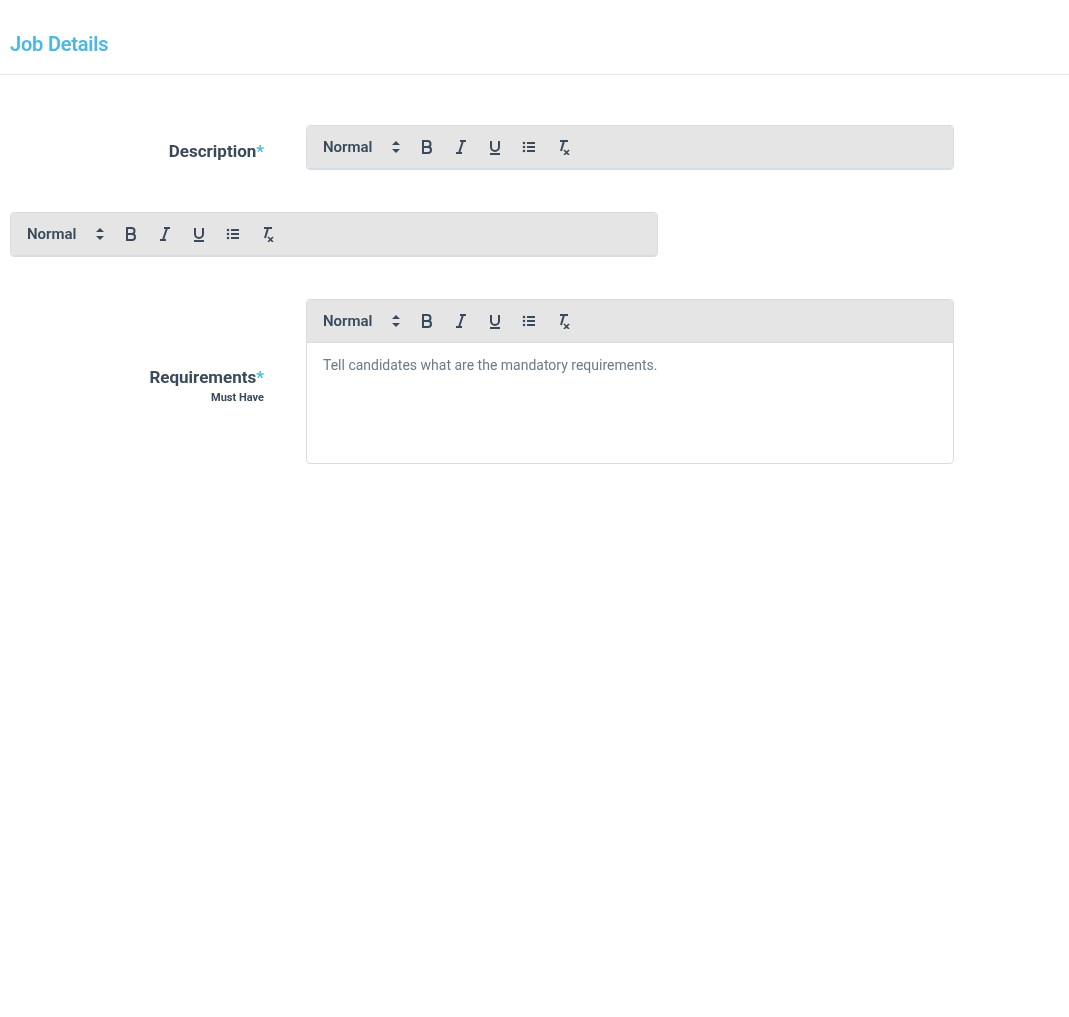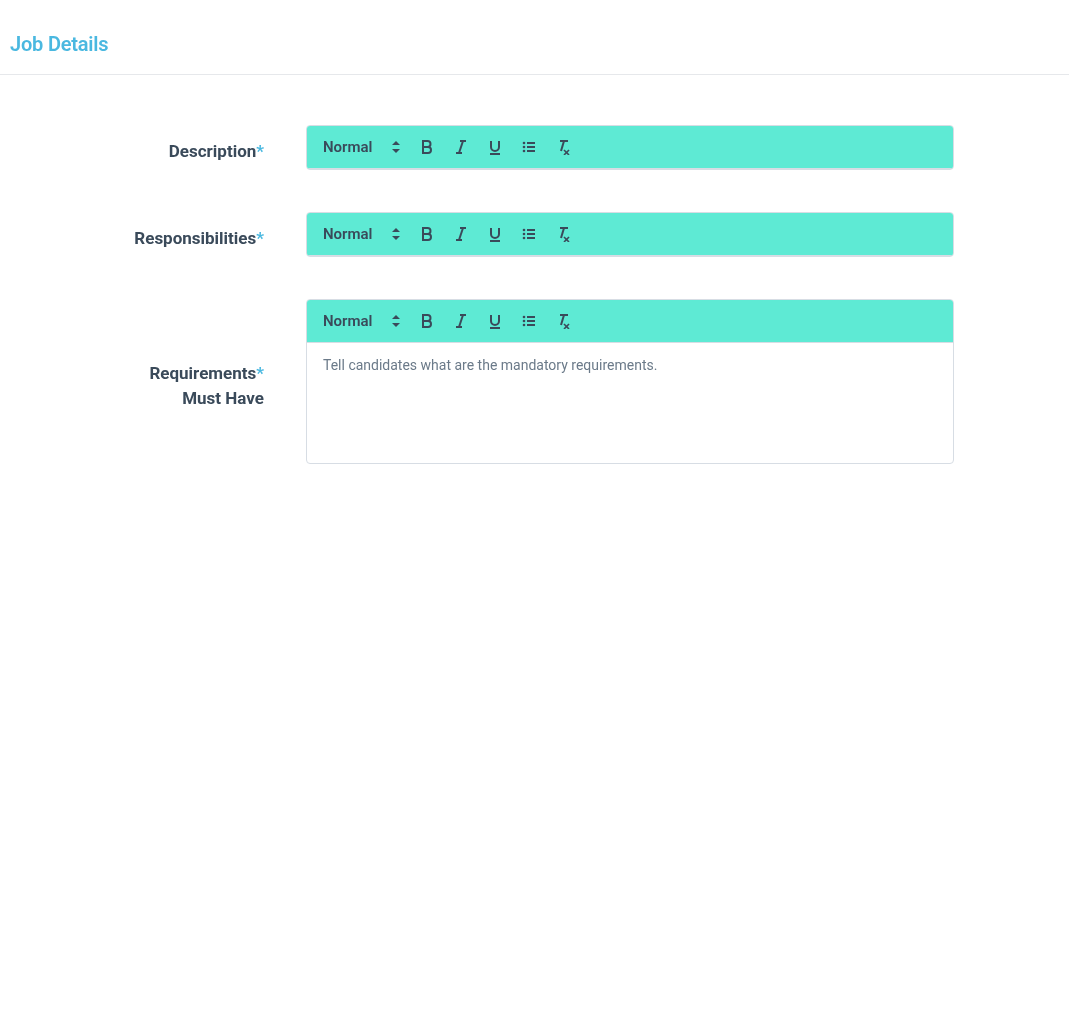--- a/index.html
+++ b/index.html
@@ -31,21 +31,21 @@
     padding-top: 8px;
   }
   .label-main {
     font-size: 17px;
     font-weight: 700;
     color: #3a4a5a;
     line-height: 1.45;
   }
   .label-sub {
     display: block;
-    font-size: 17px;
+    font-size: 11px;
     font-weight: 700;
     color: #3a4a5a;
     line-height: 1.45;
   }
   .asterisk {
     color: #4ab8e0;
     font-weight: 700;
   }
   .editor-col {
     flex: 1;
@@ -55,21 +55,21 @@
     border: 1px solid #d7dde4;
     border-radius: 4px;
     overflow: hidden;
   }
   .toolbar {
     display: flex;
     align-items: center;
     gap: 8px;
     padding: 8px 12px;
     border-bottom: 1px solid #d7dde4;
-    background: #5eead4;
+    background: #e5e5e5;
   }
   .format-select {
     display: flex;
     align-items: center;
     gap: 20px;
     font-size: 15px;
     font-weight: 600;
     color: #3a4a5a;
     padding: 2px 6px 2px 4px;
     cursor: pointer;
@@ -160,25 +160,20 @@
               <line x1="9" y1="11" x2="14" y2="16" stroke="#3a4a5a" stroke-width="1.6"></line>
               <line x1="14" y1="11" x2="9" y2="16" stroke="#3a4a5a" stroke-width="1.6"></line>
             </svg>
         </div>
       </div>
     </div>
   </div>
 </div>
 
 <div class="form-row">
-  <div class="label-col">
-    <span class="label-main">
-      <span>Responsibilities</span><span class="asterisk">*</span>
-    </span>
-  </div>
   <div class="editor-col">
     <div class="editor">
       <div class="toolbar">
         <div class="format-select">
           <span>Normal</span>
           <span class="sort-icon">
             <svg width="8" height="12" viewBox="0 0 8 12">
                 <path d="M4 0 L8 4 L0 4 Z M4 12 L0 8 L8 8 Z" fill="#3a4a5a"></path>
               </svg>
           </span>

